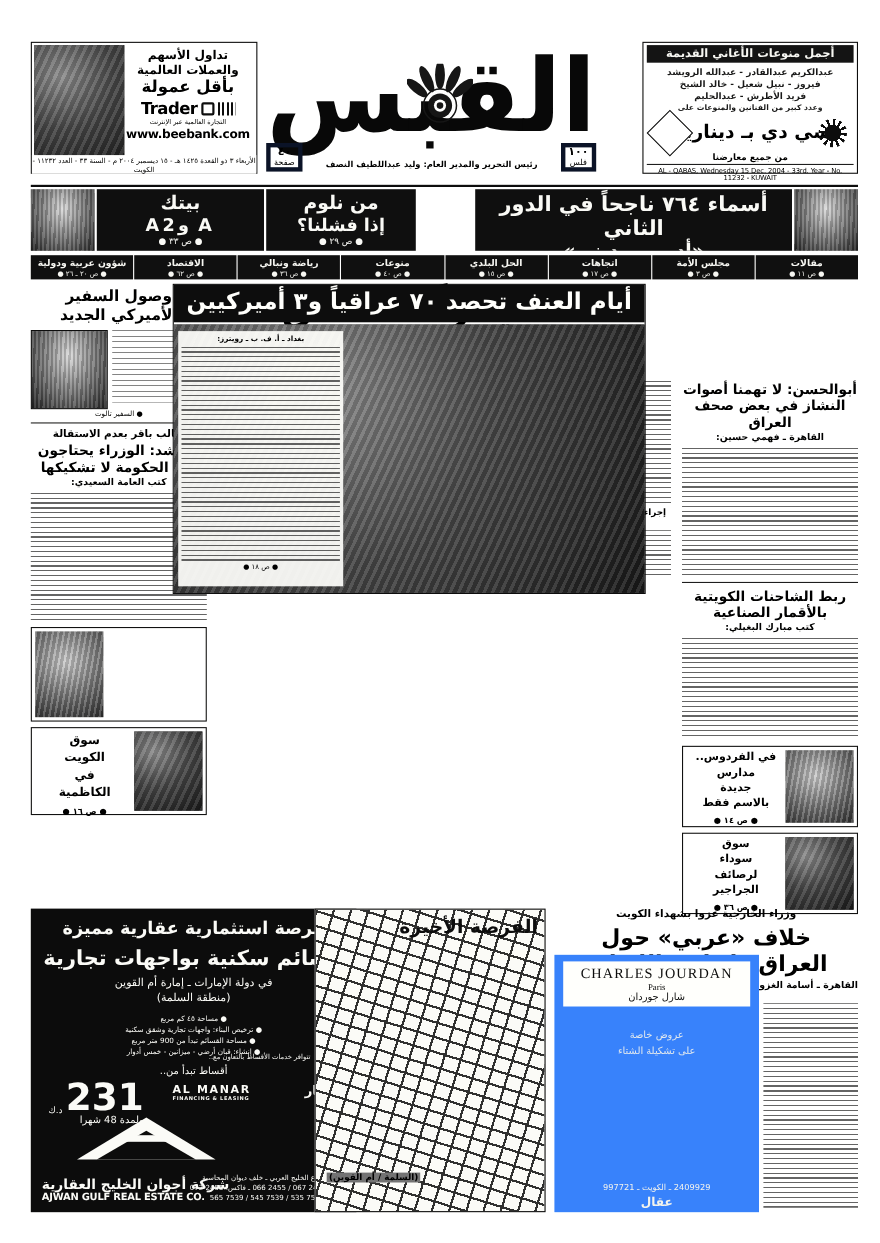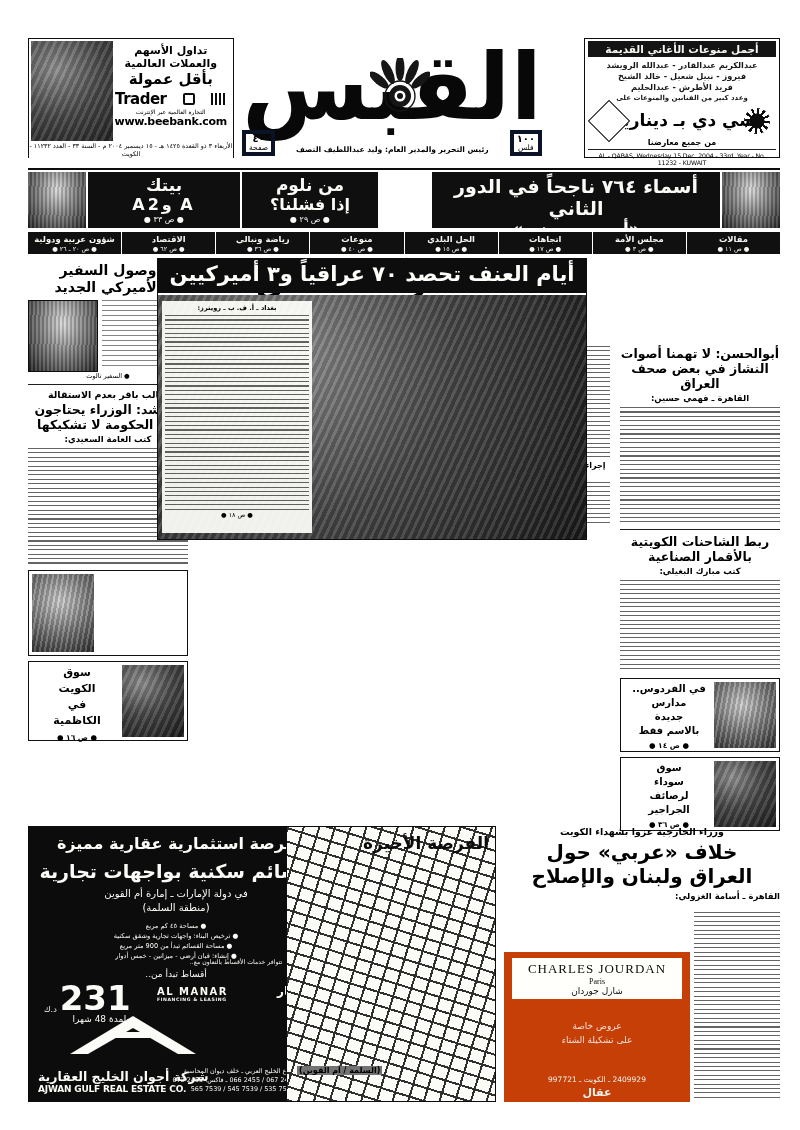--- a/index.html
+++ b/index.html
@@ -184,21 +184,21 @@
       repeating-linear-gradient(17deg, #111 0 2px, transparent 2px 13px),
       repeating-linear-gradient(107deg, #111 0 2px, transparent 2px 15px);
     opacity: .85;
   }
   .map-title { position: absolute; right: 6px; top: 6px; direction: rtl; font-size: 17px; font-weight: bold; color: #111; }
   .map-note { position: absolute; left: 10px; bottom: 26px; direction: rtl; font-size: 8px; font-weight: bold; background: #737373; padding: 0 2px; }
 
   .right-bottom { position: absolute; right: 0; top: 0; width: 276px; height: 276px; }
   .rb-kicker { font-size: 9.5px; font-weight: bold; direction: rtl; text-align: center; }
   .rb-head { font-size: 20px; font-weight: bold; direction: rtl; text-align: center; line-height: 24px; letter-spacing: -.3px; }
-  .cj-ad { position: absolute; left: 0; bottom: 0; width: 186px; height: 150px; background: #c2410c; color: #efefe9; }
+  .cj-ad { position: absolute; left: 0; bottom: 0; width: 186px; height: 234px; background: #3b82f6; color: #efefe9; }
   .cj-box { margin: 6px 8px 0 8px; background: #fbfbf7; color: #111; text-align: center; padding: 3px 0; }
   .cj-box .n { font-size: 13px; letter-spacing: 1px; font-family: "Liberation Serif", serif; }
   .cj-box .c { font-size: 8px; font-family: "Liberation Serif", serif; }
   .cj-box .a { font-size: 9px; direction: rtl; }
   .cj-mid { text-align: center; direction: rtl; font-size: 9px; margin-top: 20px; line-height: 14px; opacity: .9; }
   .cj-tel { position: absolute; bottom: 18px; left: 0; right: 0; text-align: center; font-size: 7.5px; direction: rtl; }
   .cj-brand { position: absolute; bottom: 3px; left: 0; right: 0; text-align: center; font-size: 11px; font-weight: bold; direction: rtl; }
 </style>
 </head>
 <body>
@@ -257,21 +257,21 @@
         </div>
       </div>
     </div>
 
     <div class="mast-right">
       <div class="trader-ad">
         <div class="trader-txt">
           <div class="l1">تداول الأسهم</div>
           <div class="l2">والعملات العالمية</div>
           <div class="l3">بأقل عمولة</div>
-          <div style="display:flex;align-items:center;justify-content:center;gap:16px;margin-top:2px">
+          <div style="display:flex;align-items:center;justify-content:center;gap:3px;margin-top:2px">
             <span style="display:inline-block;width:16px;height:12px;background:repeating-linear-gradient(90deg,#111 0 2px,#fff 2px 4px)"></span>
             <span style="display:inline-block;width:12px;height:12px;border:2px solid #111;border-radius:2px"></span>
             <span class="trader-logo">Trader</span>
           </div>
           <div class="trader-tiny">التجارة العالمية عبر الإنترنت</div>
           <div class="trader-url">www.beebank.com</div>
         </div>
         <div class="trader-img photo"></div>
       </div>
       <div class="dateline" style="position:absolute;bottom:-1px;left:0;right:0;background:#fefefd">الأربعاء ٣ ذو القعدة ١٤٢٥ هـ - ١٥ ديسمبر ٢٠٠٤ م - السنة ٣٣ - العدد ١١٢٣٢ - الكويت</div>

